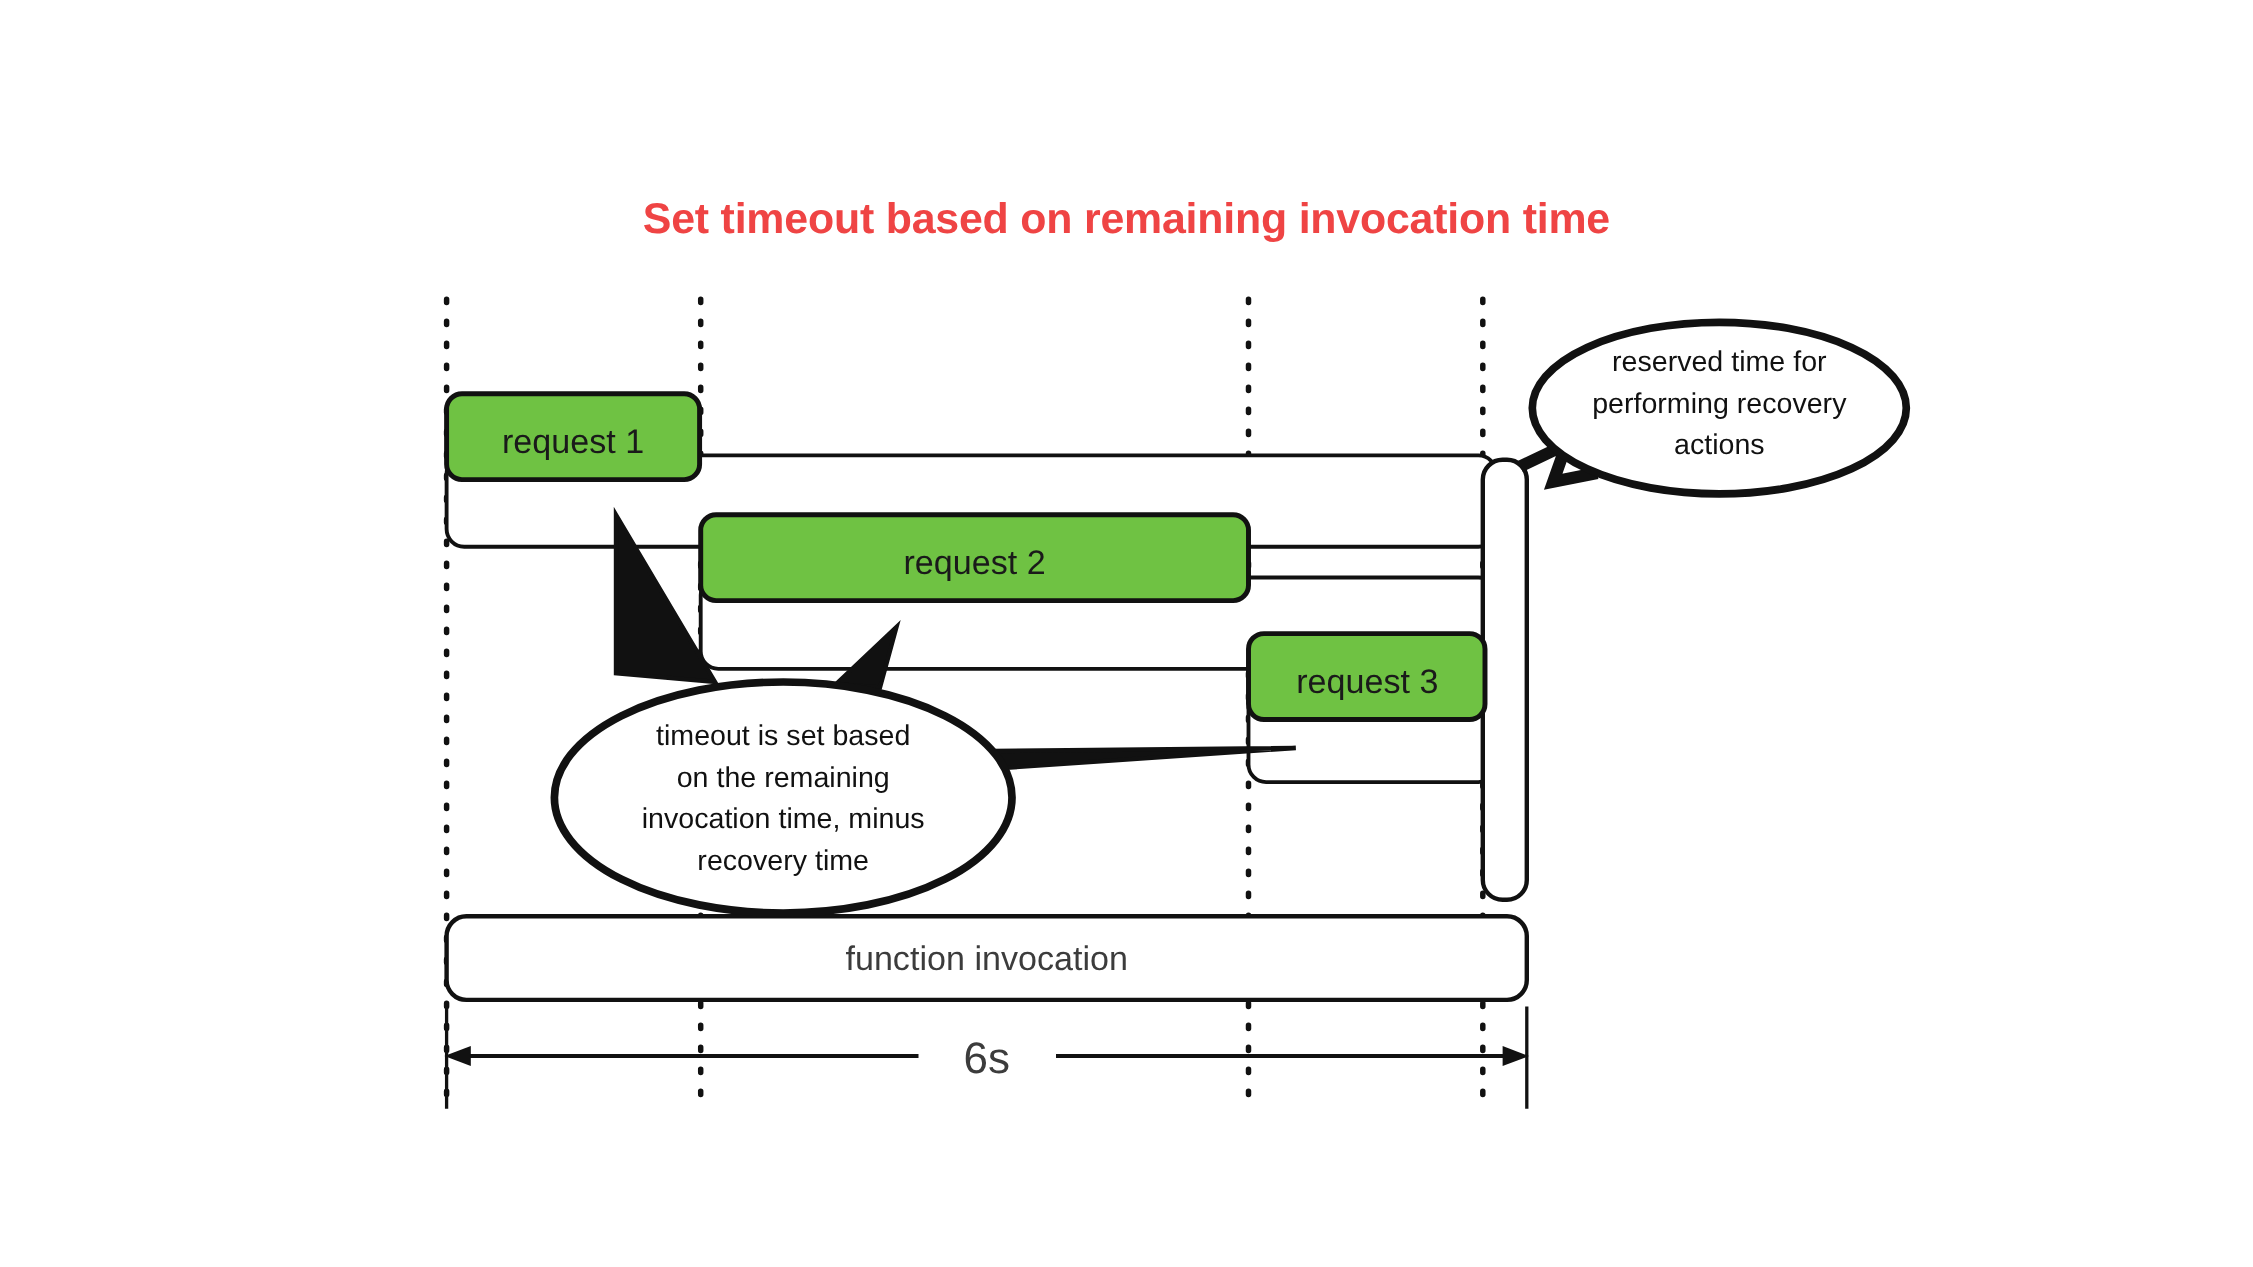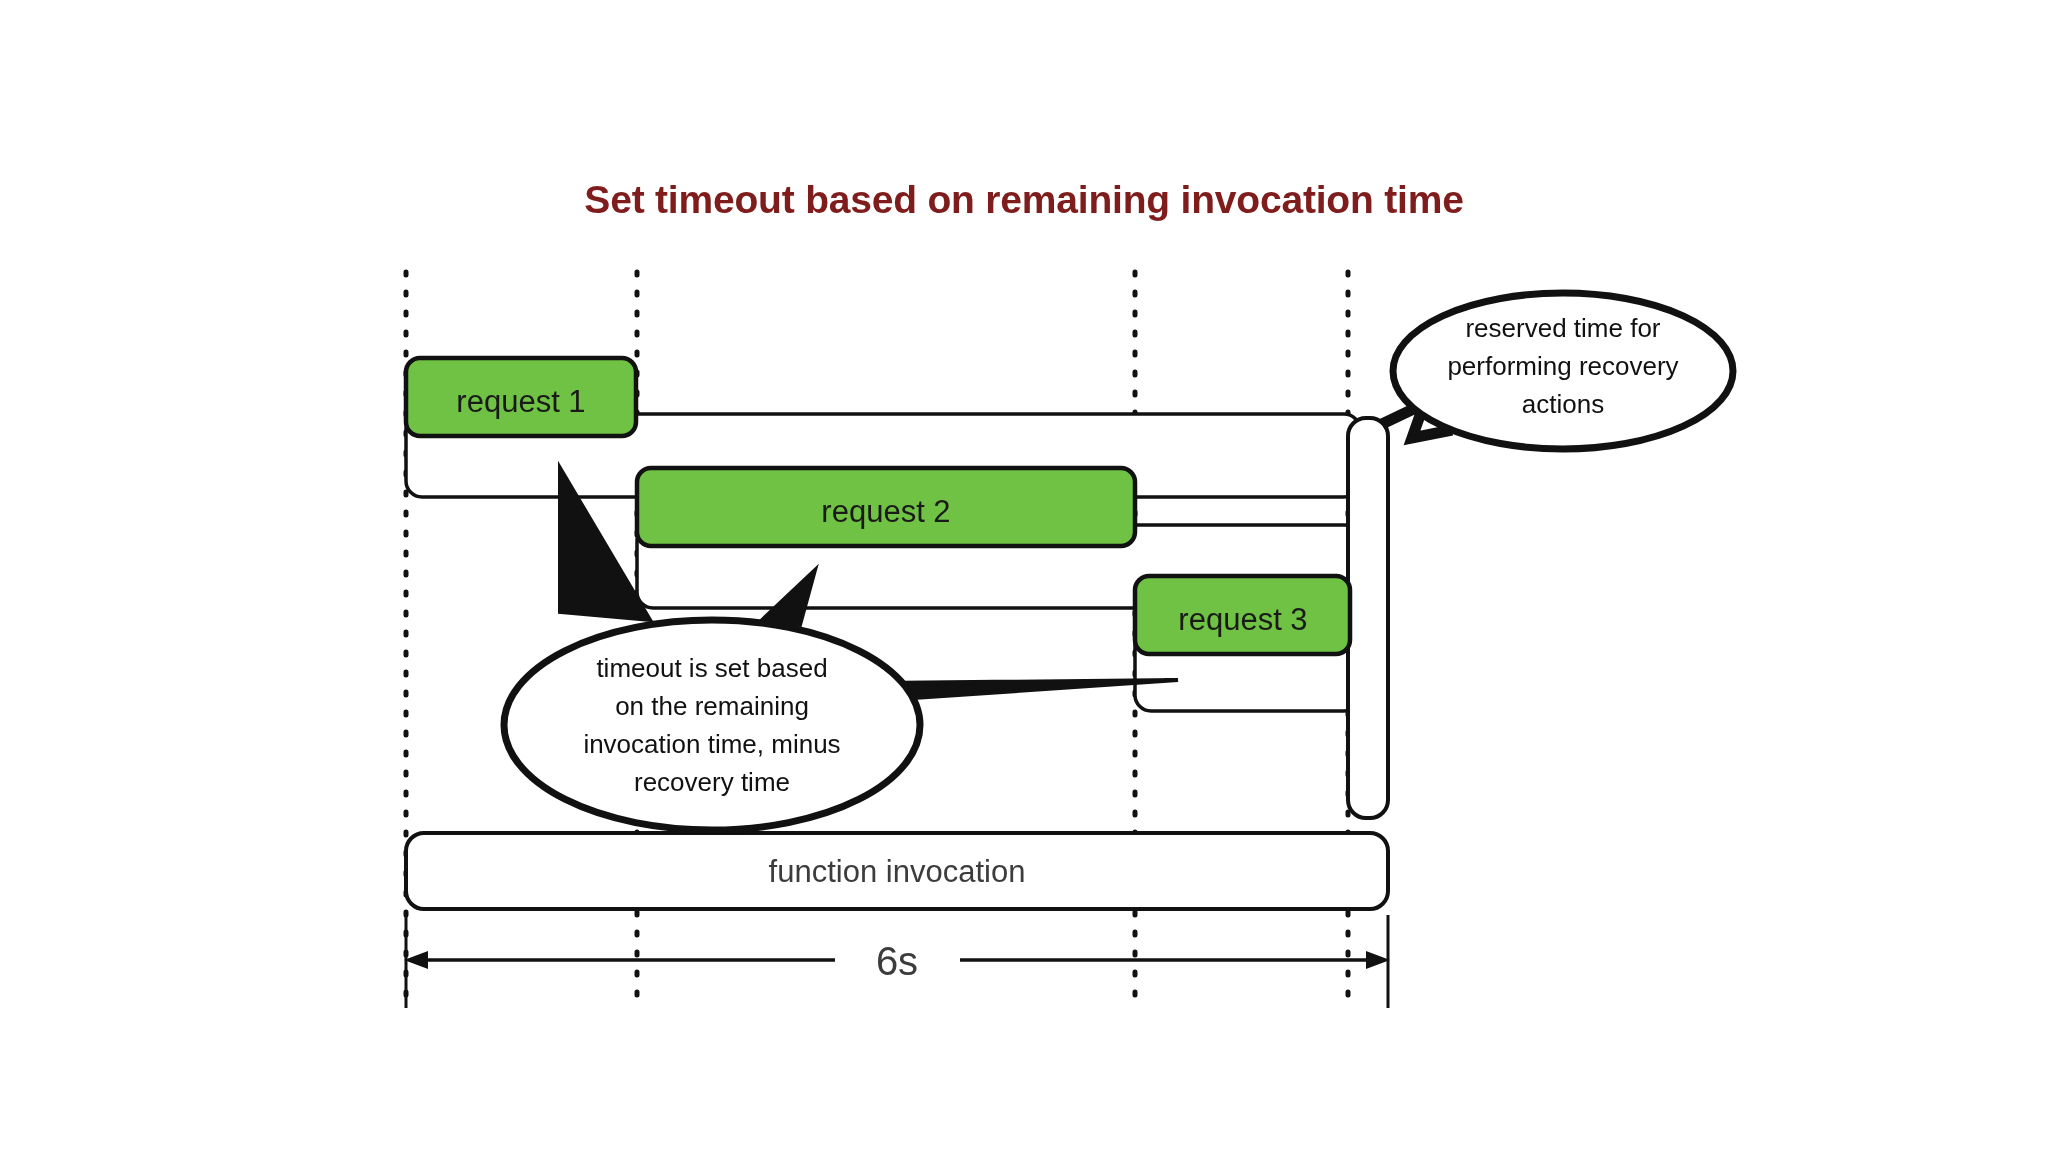--- a/index.html
+++ b/index.html
@@ -22,21 +22,21 @@
   }
   #title {
     position: absolute;
     left: 0;
     top: 178px;
     width: 2048px;
     text-align: center;
     font-family: "Liberation Sans", sans-serif;
     font-weight: bold;
     font-size: 39px;
-    color: #7f1d1d;
+    color: #ef4444;
     letter-spacing: -0.2px;
   }
   svg#diagram {
     position: absolute;
     left: 0;
     top: 0;
     width: 2048px;
     height: 1152px;
   }
   .lbl {

